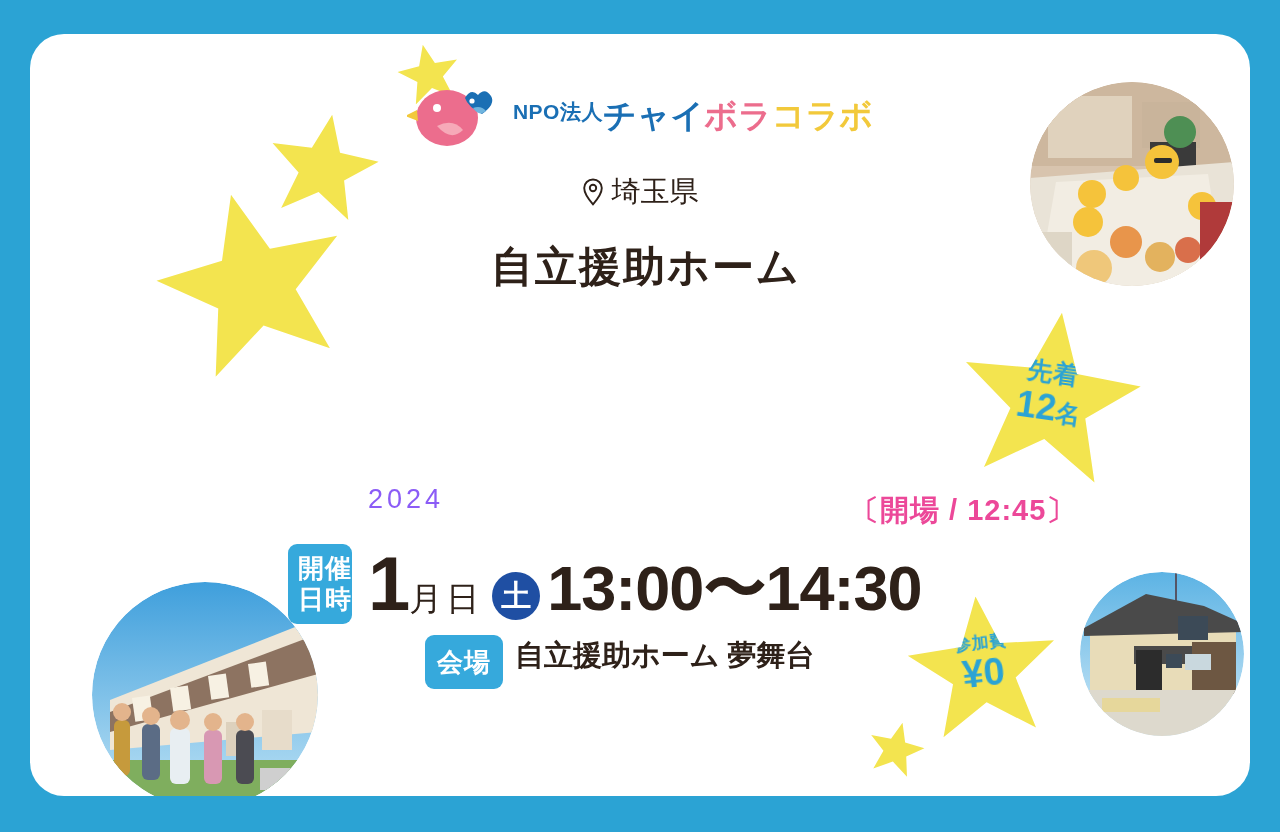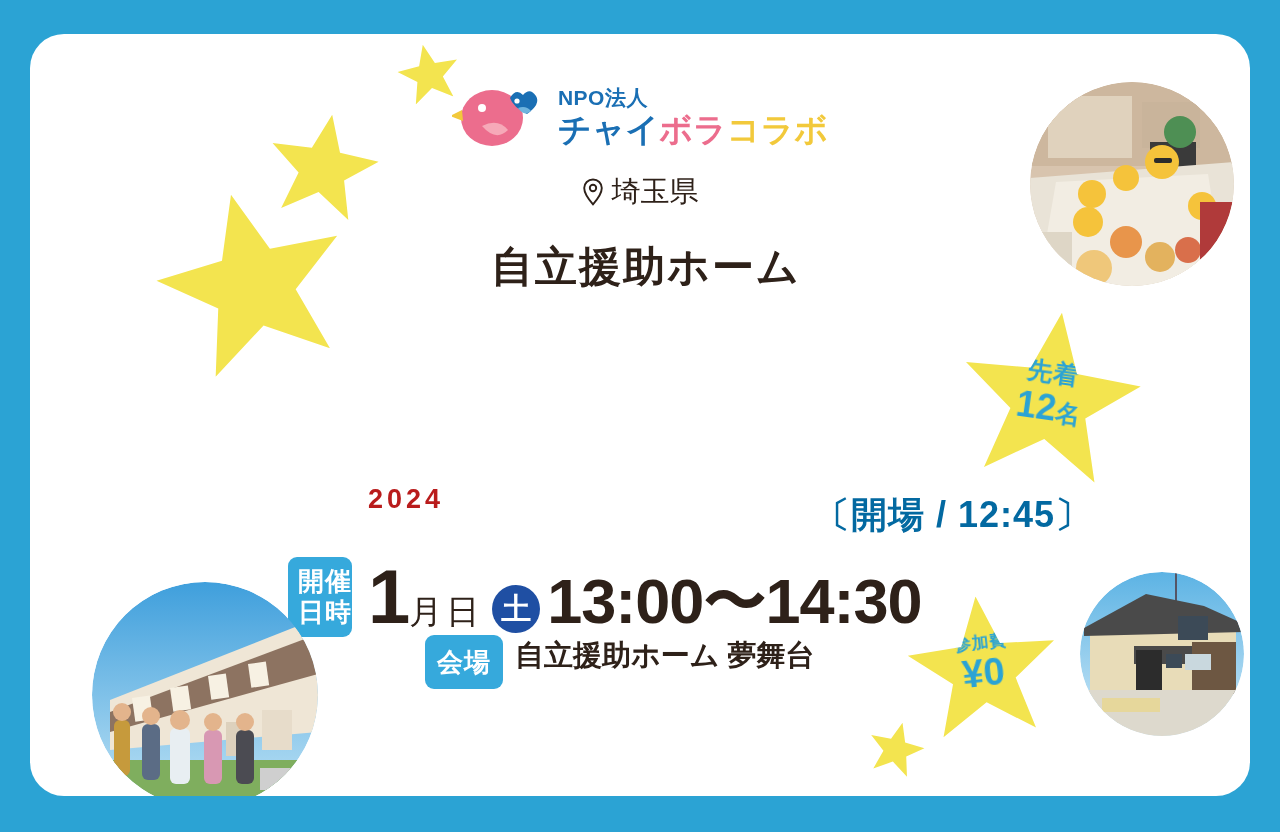--- a/index.html
+++ b/index.html
@@ -65,21 +65,21 @@
   .badge-star.fee .bs-top { font-size: 17px; font-weight: bold; letter-spacing: 0.5px; margin-top: -12px; }
   .badge-star.fee .bs-big { font-size: 38px; font-weight: bold; line-height: 1.05; }
 
   
   .logo-row {
     position: absolute; left: 0; right: 0; top: 48px;
     display: flex; align-items: center; justify-content: center; gap: 14px;
   }
   .bird-mark { position: relative; width: 92px; height: 68px; }
   .bird-mark svg { display: block; }
-  .logo-text { display: flex; flex-direction: column; align-items: flex-start; }
+  .logo-text { display: flex; flex-direction: row; align-items: flex-start; }
   .logo-npo {
     font-size: 21px; font-weight: bold; color: #1a6fb4; letter-spacing: .5px;
   }
   .logo-name { font-size: 33px; font-weight: bold; letter-spacing: 0px; line-height: 1.1; }
   .logo-name .blue   { color: #1a6fb4; }
   .logo-name .pink   { color: #ec6d8d; }
   .logo-name .yellow { color: #f2c93b; }
 
   
   .pref-row {
@@ -123,41 +123,41 @@
     font-weight: 600;
     line-height: 1.18;
     padding: 9px 0 10px 10px;
     text-align: center;
     letter-spacing: 1px;
   }
   .tag .l2 { display: block; }
 
   .date-block { position: relative; }
   .year {
-    font-size: 27px; font-weight: bold; color: #b91c1c;
-    letter-spacing: 4px; line-height: 1; margin-bottom: 18px;
+    font-size: 27px; font-weight: normal; color: #8b5cf6;
+    letter-spacing: 4px; line-height: 1; margin-bottom: 5px;
   }
   .date-main {
     display: flex; align-items: baseline;
     color: #2e2119; line-height: .96;
   }
   .dnum { font-size: 76px; font-weight: bold; letter-spacing: -2px; }
   .dunit { font-size: 33px; font-weight: 500; margin: 0 3px 0 1px; }
   .dow {
     display: inline-flex; align-items: center; justify-content: center;
     width: 48px; height: 48px; border-radius: 50%;
     background: #1f4fa3; color: #fff;
     font-size: 30px; font-weight: 600;
     margin: 0 7px 0 10px; position: relative; top: -4px;
   }
   .time { font-size: 63px; font-weight: bold; letter-spacing: -1px; margin-top: 40px; }
 
   .open-note {
-    position: absolute; left: 784px; top: 457px;
-    font-size: 36px; font-weight: bold; color: #0369a1; letter-spacing: 1px;
+    position: absolute; left: 820px; top: 457px;
+    font-size: 29px; font-weight: bold; color: #ec4899; letter-spacing: 1px;
     white-space: nowrap;
   }
 
   
   .venue-row {
     position: absolute; left: 395px; top: 601px;
     display: flex; align-items: flex-start; gap: 12px;
   }
   .tag.one-line {
     font-size: 26px; padding: 14px 12px; border-radius: 9px; line-height: 1;

